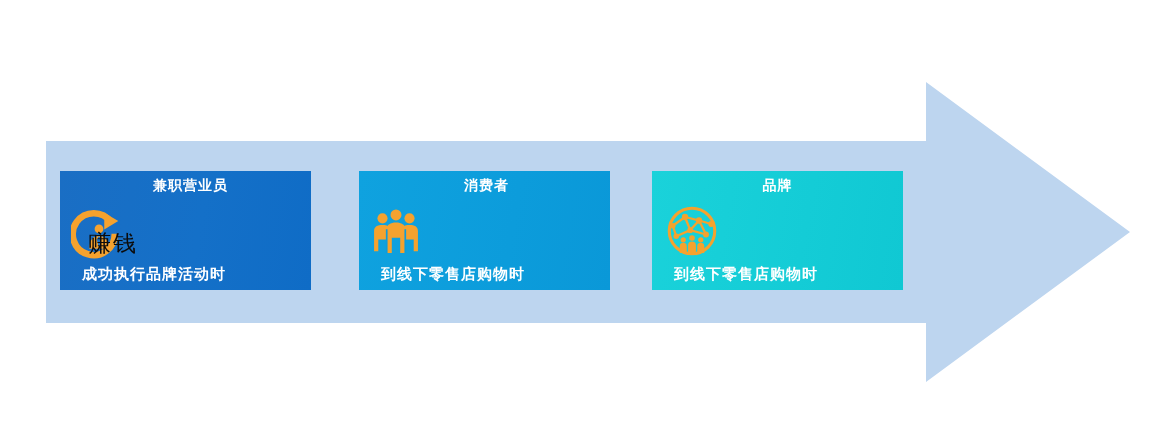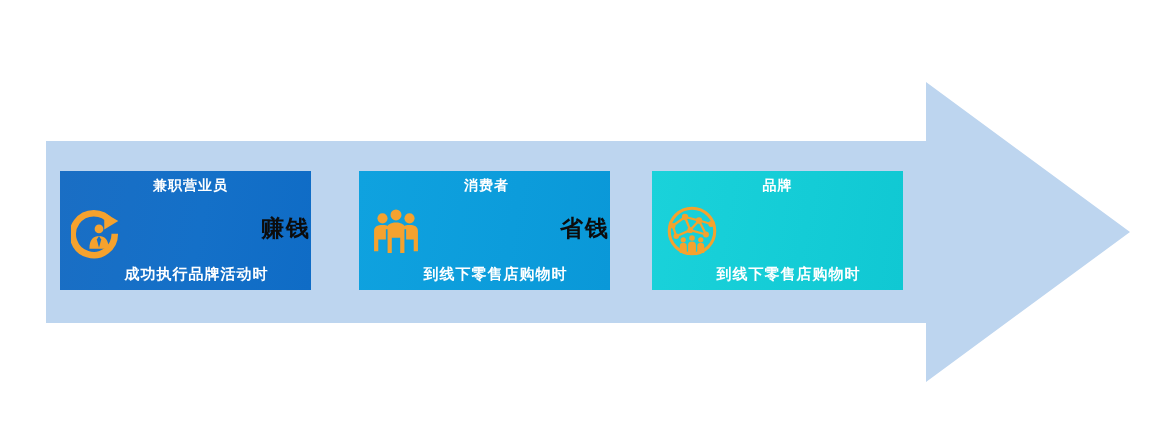--- a/index.html
+++ b/index.html
@@ -68,37 +68,37 @@
     color: #ffffff;
     letter-spacing: 1px;
     font-weight: 600;
   }
   #card-0 .card-title { padding-left: 10px; }
   #card-1 .card-title { padding-left: 4px; }
   #card-2 .card-title { padding-left: 0; }
 
   .card-main {
     position: absolute;
-    top: 42px;
+    top: 57px;
     left: 0;
     right: 0;
-    text-align: right;
+    text-align: left;
     font-size: 23px;
-    font-weight: 700;
+    font-weight: 400;
     color: #0c0c0c;
     letter-spacing: 2px;
     padding-left: 28px;
   }
 
   .card-foot {
     position: absolute;
     bottom: 6px;
     left: 0;
     right: 0;
-    text-align: center;
+    text-align: left;
     font-size: 15px;
     font-weight: 700;
     color: #ffffff;
     letter-spacing: 1px;
     padding-left: 22px;
   }
 
   .card-icon {
     position: absolute;
     left: 11px;
@@ -144,21 +144,20 @@
 
       <circle cx="48" cy="17" r="6" fill="#f5a22e"></circle>
       <path d="M38,56 L38,32 C38,27 42,25 48,25 C54,25 58,27 58,32 L58,56 L53,56 L53,42 L43,42 L43,56 Z" fill="#f5a22e"></path>
 
       <circle cx="32" cy="13" r="6.5" fill="#f5a22e"></circle>
       <path d="M21,58 L21,30 C21,24.5 25.5,22 32,22 C38.5,22 43,24.5 43,30 L43,58 L37,58 L37,40 L27,40 L27,58 Z" fill="#f5a22e"></path>
 
       <path d="M21,30 L21,58 M43,30 L43,58" stroke="#0c9cdb" stroke-width="2" fill="none"></path>
     </svg>
     <div class="card-title">消费者</div>
-    <div class="card-main">省钱</div>
     <div class="card-foot">到线下零售店购物时</div>
   </div>
 
   <div class="card" id="card-2">
     <svg class="card-icon" viewBox="0 0 64 64" aria-hidden="true">
       <circle cx="32" cy="32" r="26" fill="none" stroke="#f5a22e" stroke-width="3.5"></circle>
 
       <g stroke="#f5a22e" stroke-width="2.6" fill="none" stroke-linecap="round">
         <path d="M10,26 L24,16 L40,20 L54,24"></path>
         <path d="M24,16 L30,31 L40,20"></path>

